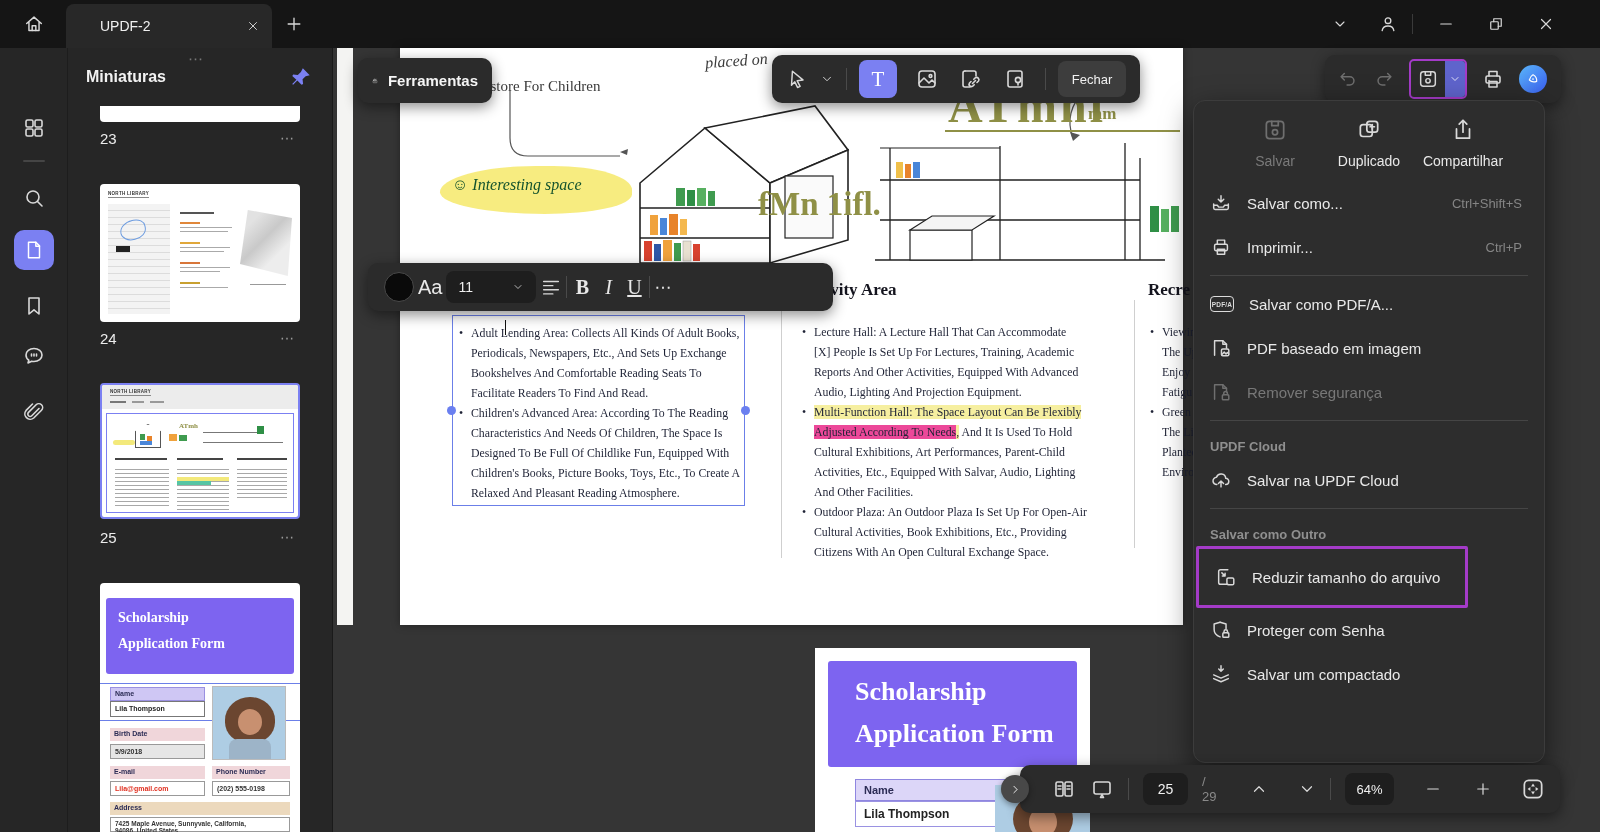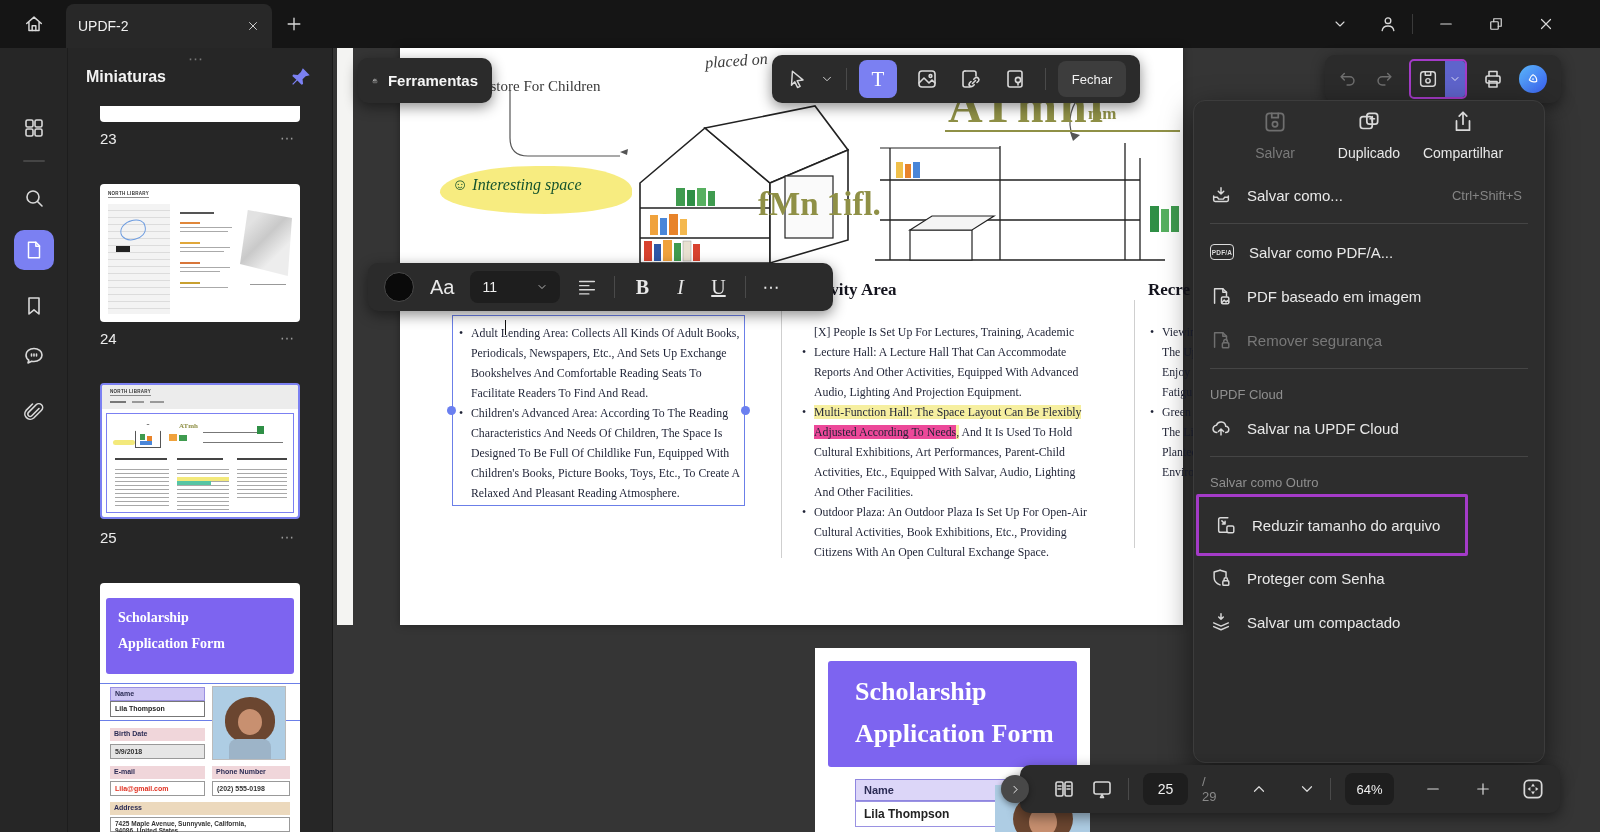--- a/index.html
+++ b/index.html
@@ -6,21 +6,21 @@
   html,body{background:#222}
   #app{position:relative;width:1600px;height:832px;overflow:hidden;background:#353535;
        font-family:"Liberation Sans",sans-serif;color:#e8e8e8}
   .abs{position:absolute}
   svg{display:block}
   .ic{stroke:#d9d9d9;fill:none;stroke-width:1.6;stroke-linecap:round;stroke-linejoin:round}
   .ic-dim{stroke:#6f6f6f}
   
   #titlebar{position:absolute;left:0;top:0;width:1600px;height:48px;background:#151515}
   #tab{position:absolute;left:66px;top:4px;width:206px;height:44px;background:#282828;
-       border-radius:8px 8px 0 0;display:flex;align-items:center;padding:0 12px 0 12px}
+       border-radius:8px 8px 0 0;display:flex;align-items:center;padding:0 12px 0 34px}
   #tab .t{flex:1;font-size:14px;color:#f0f0f0}
   .winbtn{position:absolute;top:6px;width:36px;height:36px;display:flex;align-items:center;justify-content:center}
   
   #rail{position:absolute;left:0;top:48px;width:68px;height:784px;background:#262626;border-right:1px solid #1d1d1d}
   .railic{position:absolute;left:22px;width:24px;height:24px}
   #doc-active{position:absolute;left:14px;top:182px;width:40px;height:40px;background:#7b80f2;border-radius:10px;
       display:flex;align-items:center;justify-content:center}
   
   #panel{position:absolute;left:68px;top:48px;width:265px;height:784px;background:#262626;border-right:1px solid #1a1a1a}
   .thumb-label{position:absolute;font-size:15px;color:#ececec}
@@ -39,30 +39,30 @@
   .hl-g{background:#ec4899}
   .olive{color:#8f9046;font-family:"Liberation Serif",serif}
   .vsep{position:absolute;width:1px;background:#cfcfcf}
   .handle-dot{position:absolute;width:9px;height:9px;border-radius:50%;background:#6a7ff0}
   
   .bar{position:absolute;background:#2b2b2b;border-radius:10px;box-shadow:0 4px 14px rgba(0,0,0,.45)}
   .vdiv{width:1px;height:22px;background:#4a4a4a}
   .btnpurple{background:#7b80f2;border-radius:8px;display:flex;align-items:center;justify-content:center}
   
   #menu{position:absolute;left:1193px;top:100px;width:352px;height:663px;background:#2d2d2d;
-        border:1px solid #3c3c3c;border-radius:12px;box-shadow:0 10px 30px rgba(0,0,0,.55);padding-top:4px}
+        border:1px solid #3c3c3c;border-radius:12px;box-shadow:0 10px 30px rgba(0,0,0,.55);padding-top:12px}
   .quick{display:flex;justify-content:space-between;padding:4px 34px 12px 34px}
   .q{display:flex;flex-direction:column;align-items:center;gap:10px;font-size:14px;color:#e8e8e8;width:96px}
   .q.dis{color:#7a7a7a}
   .mi{display:flex;align-items:center;height:44px;padding:0 22px 0 16px;gap:15px}
   .mi .lbl{font-size:15px;color:#e9e9e9;flex:1;white-space:nowrap}
   .mi .sc{font-size:13px;color:#858585}
   .mi.dis .lbl{color:#787878}
   .mdiv{height:1px;background:#454545;margin:6px 16px}
-  .msec{padding:12px 16px 4px 16px;font-size:13px;font-weight:normal;color:#8f8f8f}
+  .msec{padding:12px 16px 4px 16px;font-size:13px;font-weight:bold;color:#8f8f8f}
   .hlbox{border:3px solid #a43bc8;border-radius:2px;width:272px;margin-left:2px}
   .pdfa-badge{width:24px;height:16px;border:1.5px solid #dcdcdc;border-radius:4px;font-size:6.5px;
       font-weight:bold;color:#dcdcdc;display:flex;align-items:center;justify-content:center;letter-spacing:.2px}
   
   .pill{background:#1e1e1e;border-radius:8px;display:flex;align-items:center;justify-content:center;font-size:14px;color:#f0f0f0}
   
   #p26{position:absolute;left:815px;top:648px;width:275px;height:184px;background:#fff}
   .formlabel{font-weight:bold;color:#2c2c55}
 </style>
 </head>
@@ -319,22 +319,22 @@
       <div class="doc-line">Designed To Be Full Of Childlike Fun, Equipped With</div>
       <div class="doc-line">Children's Books, Picture Books, Toys, Etc., To Create A</div>
       <div class="doc-line">Relaxed And Pleasant Reading Atmosphere.</div>
     </div>
     <div class="abs" style="left:105px;top:272px;width:1px;height:15px;background:#111"></div>
     <div class="handle-dot" style="left:47px;top:358px"></div>
     <div class="handle-dot" style="left:341px;top:358px"></div>
 
     <div class="abs doc-h" style="left:400px;top:232px">Activity Area</div>
     <div class="abs" style="left:400px;top:274px;width:340px">
+      <div class="doc-line b">Lecture Hall: A Lecture Hall That Can Accommodate</div>
       <div class="doc-line">[X] People Is Set Up For Lectures, Training, Academic</div>
-      <div class="doc-line b">Lecture Hall: A Lecture Hall That Can Accommodate</div>
       <div class="doc-line">Reports And Other Activities, Equipped With Advanced</div>
       <div class="doc-line">Audio, Lighting And Projection Equipment.</div>
       <div class="doc-line b"><span class="hl-y">Multi-Function Hall: The Space Layout Can Be Flexibly</span></div>
       <div class="doc-line"><span class="hl-g">Adjusted According To Needs</span><span class="hl-y">,</span><span> And It Is Used To Hold</span></div>
       <div class="doc-line">Cultural Exhibitions, Art Performances, Parent-Child</div>
       <div class="doc-line">Activities, Etc., Equipped With Salvar, Audio, Lighting</div>
       <div class="doc-line">And Other Facilities.</div>
       <div class="doc-line b">Outdoor Plaza: An Outdoor Plaza Is Set Up For Open-Air</div>
       <div class="doc-line">Cultural Activities, Book Exhibitions, Etc., Providing</div>
       <div class="doc-line">Citizens With An Open Cultural Exchange Space.</div>
@@ -450,21 +450,21 @@
         </svg>
     </span>
     <span style="width:28px;height:28px;border-radius:50%;background:linear-gradient(135deg,#5ab6f8,#3a5ef0);display:flex;align-items:center;justify-content:center">
       <svg width="16" height="16" viewBox="0 0 24 24">
           <path d="M12 5.5c4 2 6 5 5.5 10-4 1.5-8 1-11-2C7.5 9.5 9 7 12 5.5z" fill="none" stroke="#fff" stroke-width="1.8" stroke-linejoin="round"></path>
           <circle cx="12" cy="12" r="1.3" fill="#fff"></circle>
         </svg>
     </span>
   </div>
 
-  <div class="bar" style="left:368px;top:263px;width:465px;height:48px;display:flex;align-items:center;padding:0 16px;gap:16px">
+  <div class="bar" style="left:368px;top:263px;width:465px;height:48px;display:flex;align-items:center;padding:0 16px;gap:4px">
     <span style="width:30px;height:30px;border-radius:50%;background:#0a0a0a;border:1px solid #4a4a4a"></span>
     <span style="font-size:20px;color:#e8e8e8">Aa</span>
     <span class="pill" style="width:90px;height:32px;justify-content:space-between;padding:0 12px">
       <span>11</span>
       <svg width="12" height="12" viewBox="0 0 24 24">
           <path class="ic" d="M6 9l6 6 6-6"></path>
         </svg>
     </span>
     <span>
       <svg width="22" height="22" viewBox="0 0 24 24">
@@ -508,20 +508,29 @@
 
     <div class="mi">
       <svg width="22" height="22" viewBox="0 0 24 24">
           <path class="ic" d="M4 13v4.5A1.5 1.5 0 0 0 5.5 19h13a1.5 1.5 0 0 0 1.5-1.5V13"></path>
           <path class="ic" d="M4 14.5h4l1.5 2h5l1.5-2h4"></path>
           <path class="ic" d="M12 4v7m-3-3 3 3 3-3"></path>
         </svg>
       <span class="lbl">Salvar como...</span>
       <span class="sc">Ctrl+Shift+S</span>
     </div>
+    <div class="mi">
+      <svg width="22" height="22" viewBox="0 0 24 24">
+          <rect class="ic" x="5" y="9" width="14" height="7" rx="1.5"></rect>
+          <path class="ic" d="M8 9V4.5h8V9"></path>
+          <rect class="ic" x="8" y="14.5" width="8" height="5.5"></rect>
+        </svg>
+      <span class="lbl">Imprimir...</span>
+      <span class="sc">Ctrl+P</span>
+    </div>
 
     <div class="mdiv"></div>
 
     <div class="mi">
       <span class="pdfa-badge">
           <span>PDF/A</span>
         </span>
       <span class="lbl">Salvar como PDF/A...</span>
     </div>
     <div class="mi">

